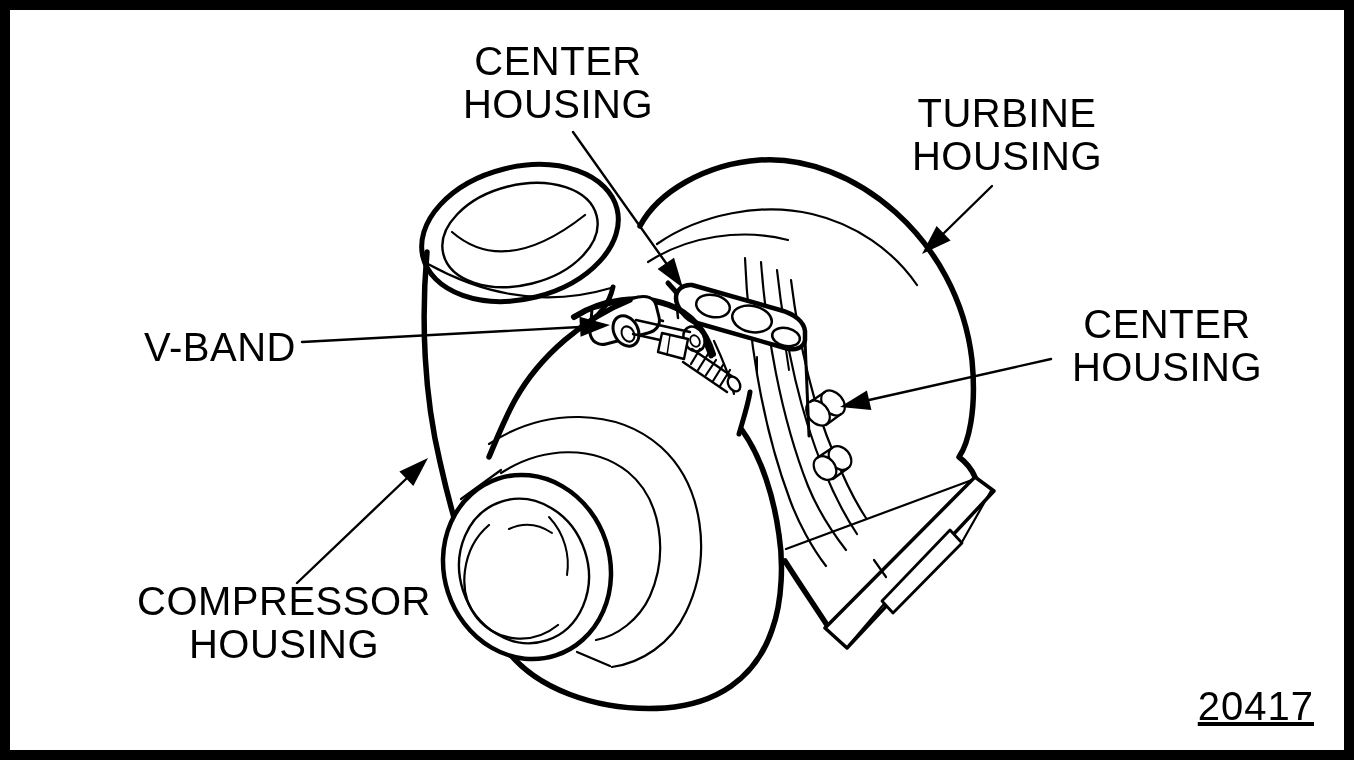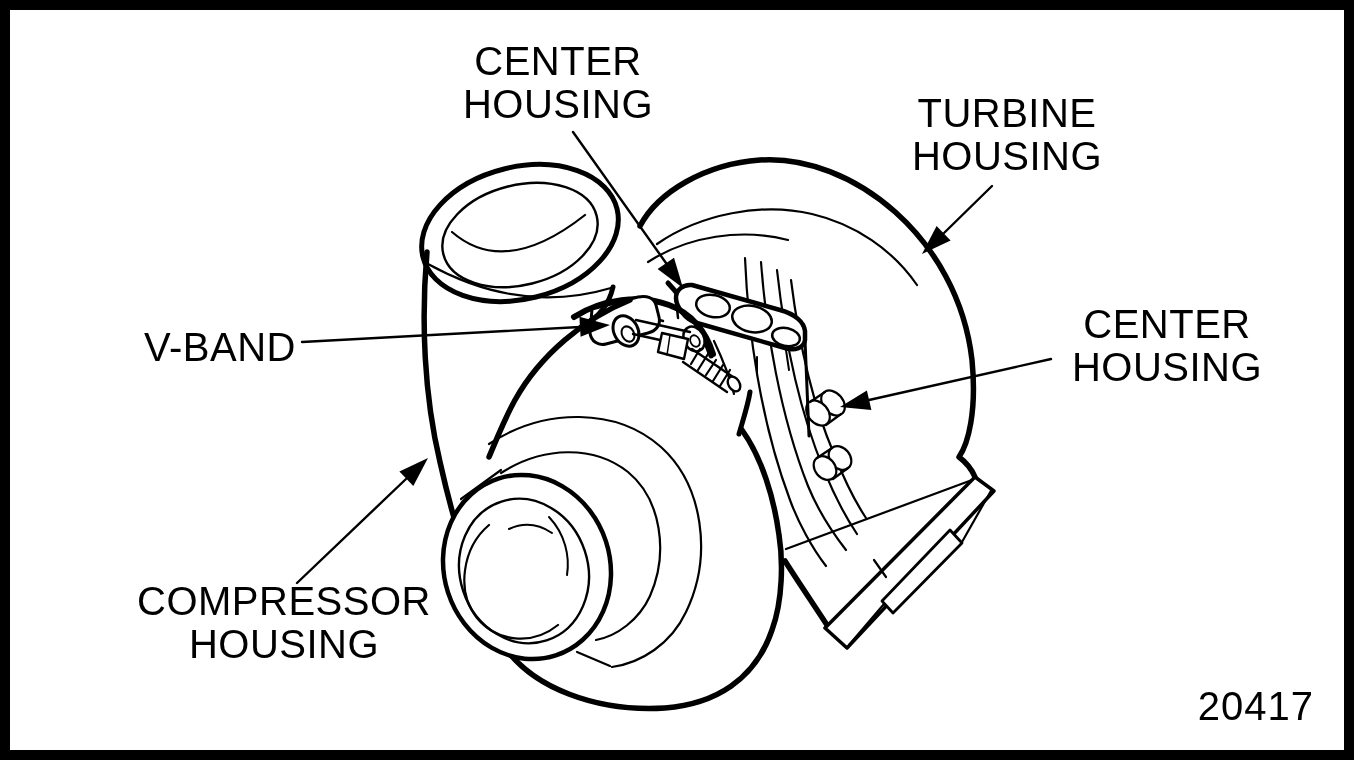--- a/index.html
+++ b/index.html
@@ -29,20 +29,21 @@
     letter-spacing:0.5px;
   }
   .fig-number{
     position:absolute;
     z-index:20;
     color:#000;
     font-size:40px;
     right:40px;
     top:684px;
     letter-spacing:1px;
+    text-decoration:underline;
   }
 </style>
 </head>
 <body>
 
 <div class="frame">
 
   <svg class="diagram" width="1354" height="760" viewBox="0 0 1354 760">
     <g stroke="#000" fill="none" stroke-linecap="round" stroke-linejoin="round">
 

